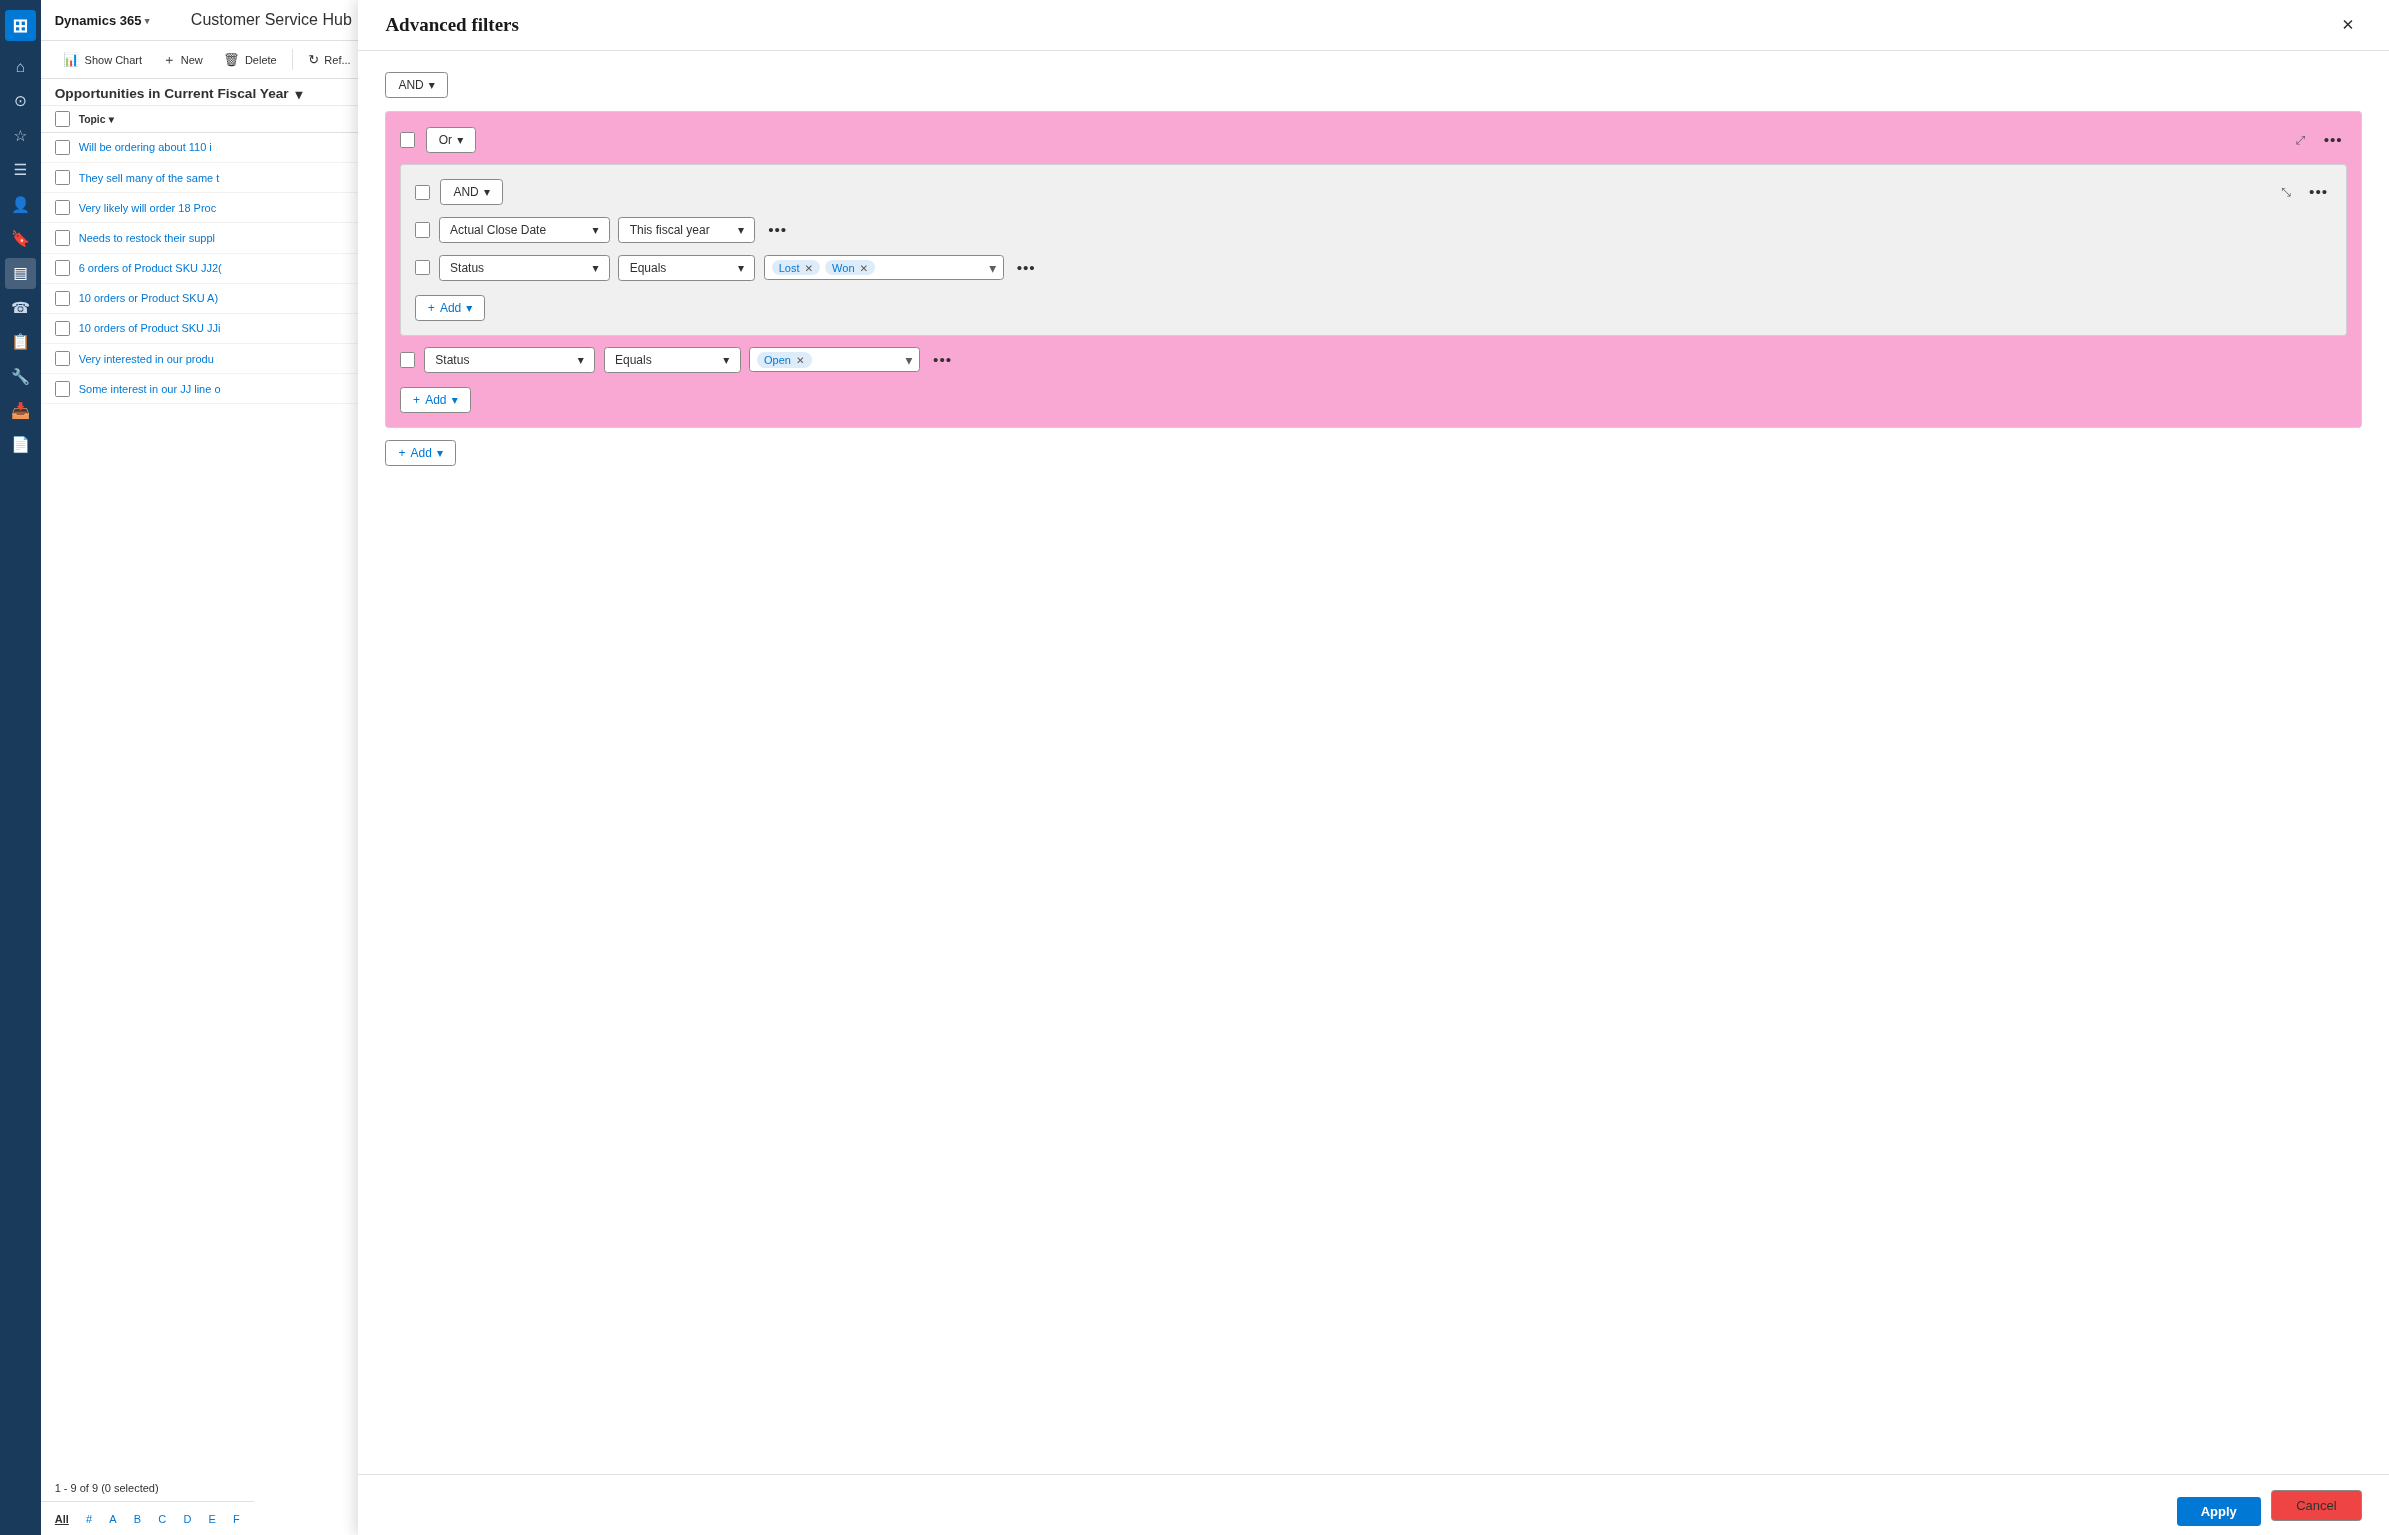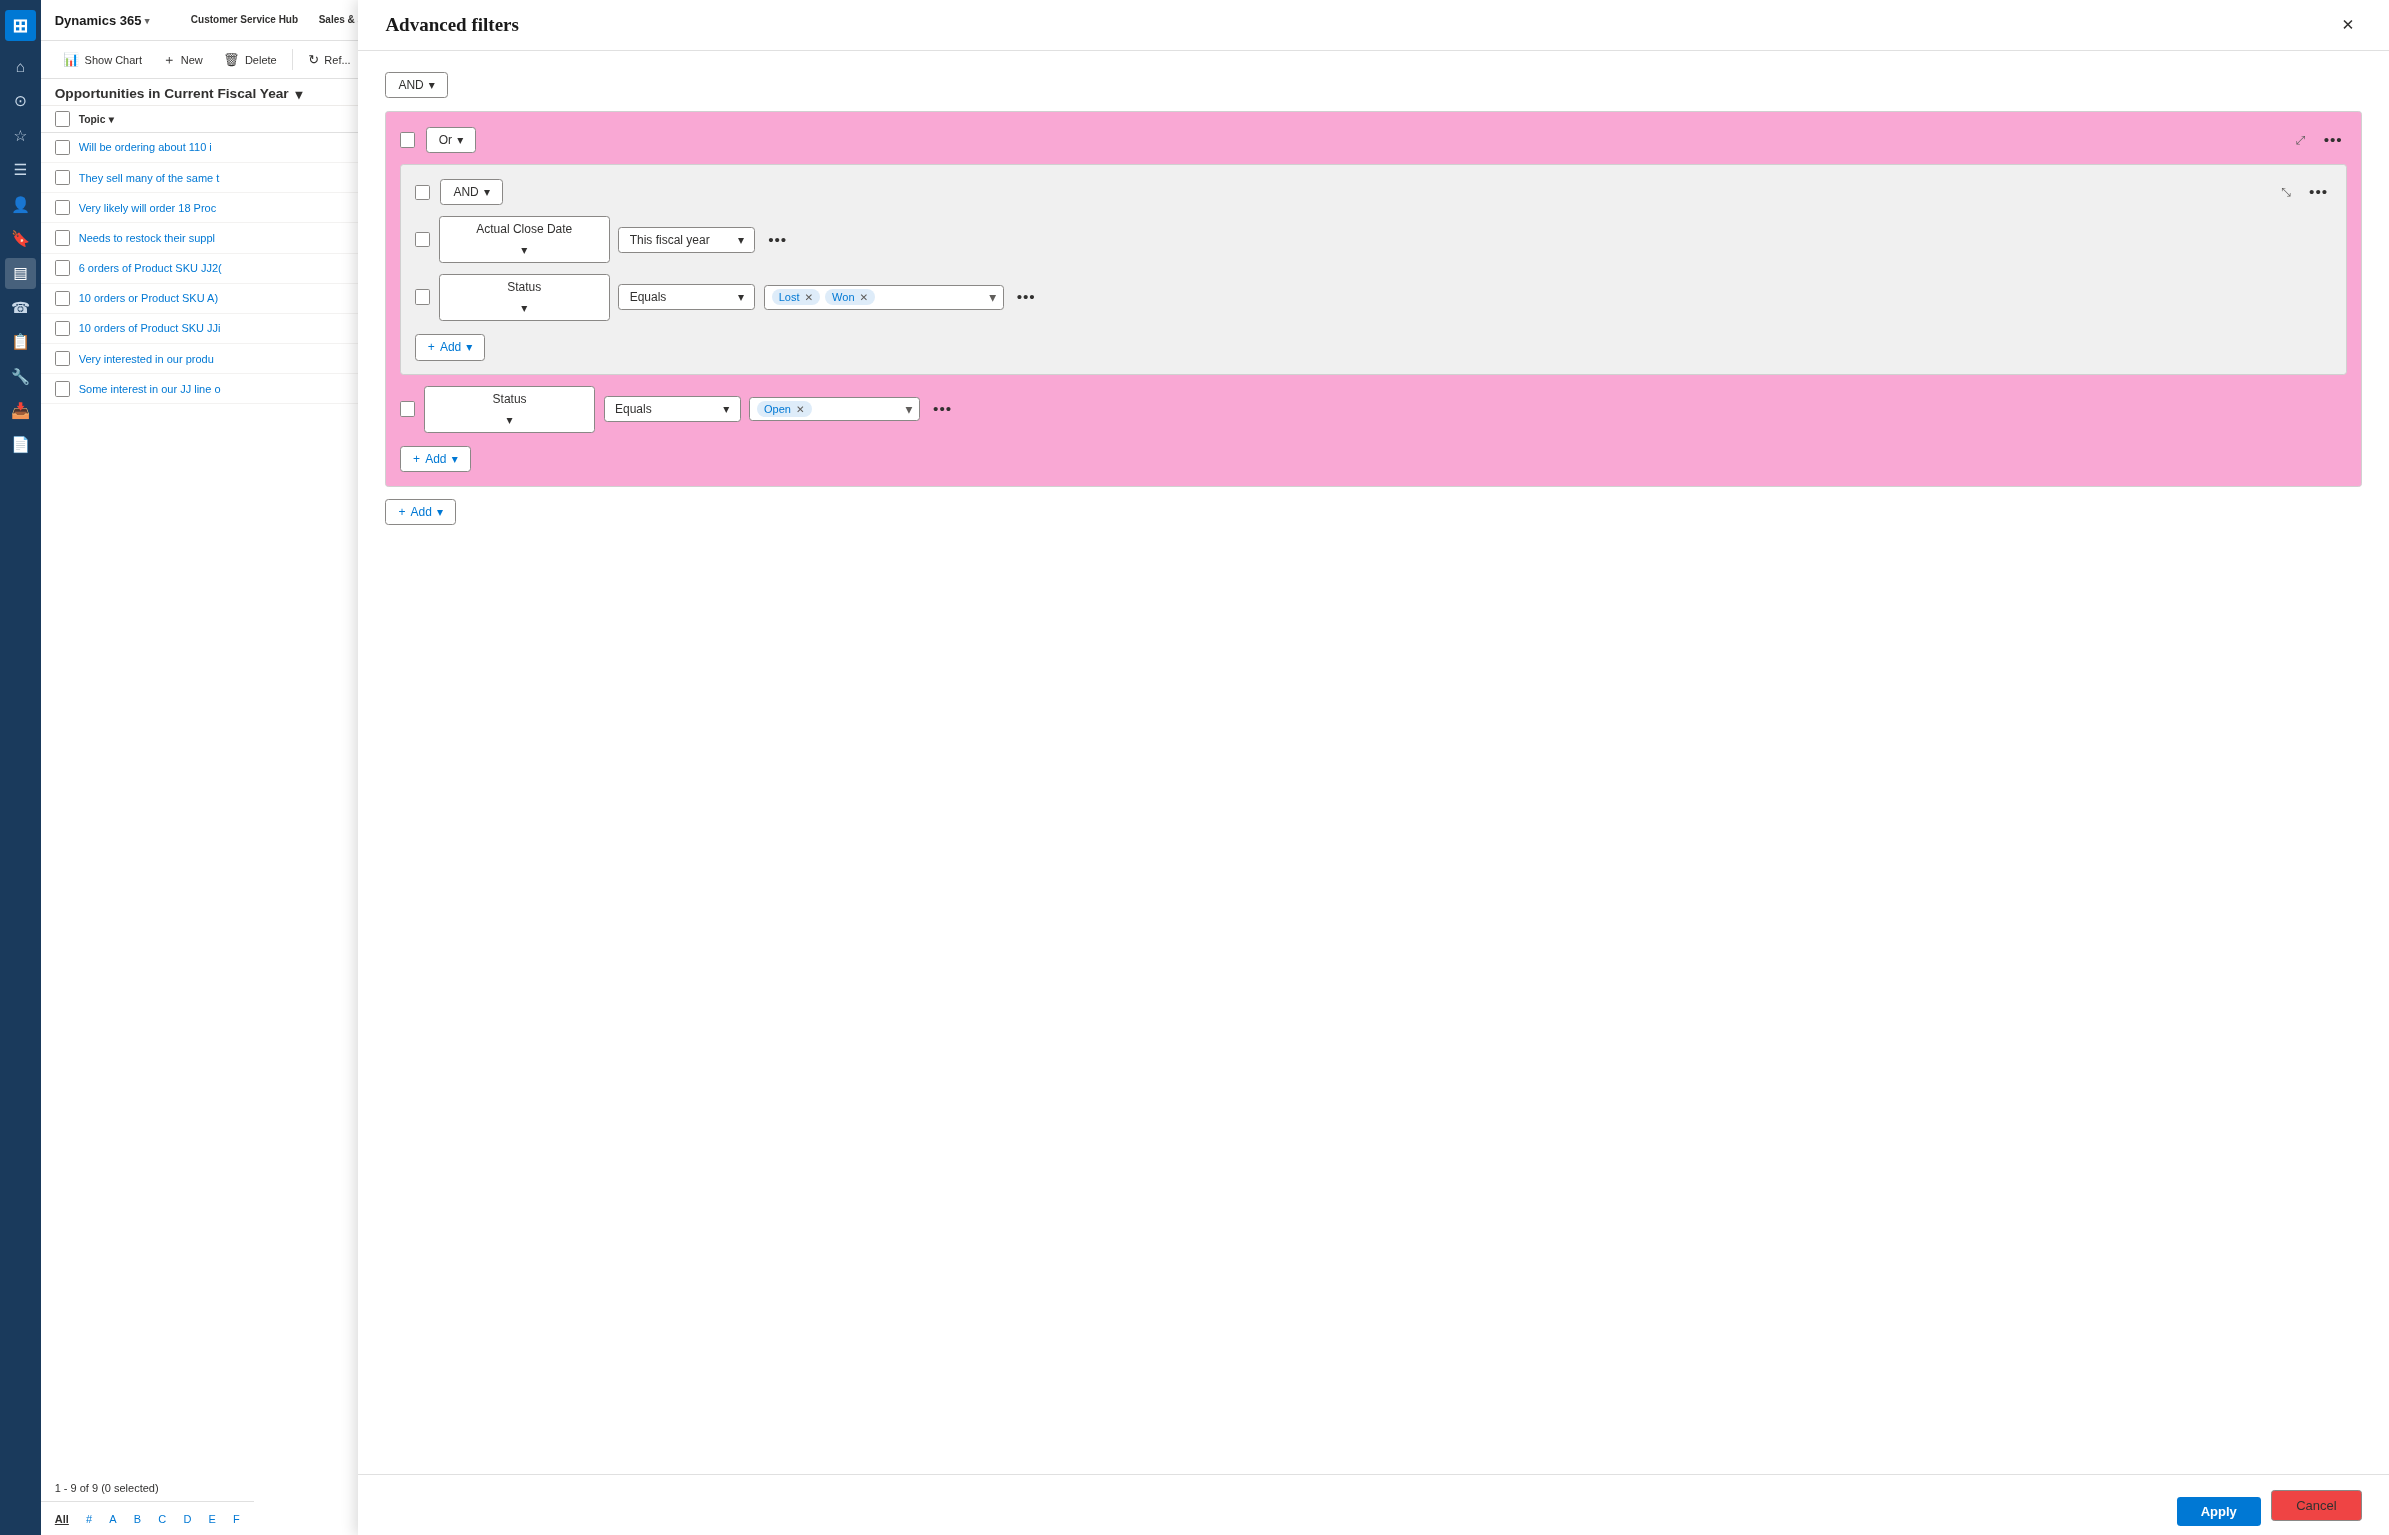--- a/index.html
+++ b/index.html
@@ -59,29 +59,28 @@
       font-size: 13px;
       font-weight: 600;
       color: #1a1a1a;
       display: flex;
       align-items: center;
       gap: 3.4px;
       margin-right: 31px;
     }
     .app-title .chevron { color: #666; font-size: 9.4px; }
     .nav-link {
-      font-size: 10px;
+      font-size: 16px;
       color: #323130;
       padding: 0 10.3px;
       height: 41px;
       display: flex;
       align-items: center;
       cursor: pointer;
       border-bottom: 1.7px solid transparent;
-      font-weight: bold;
     }
 
     
     .command-bar {
       height: 38px;
       background: #fff;
       border-bottom: 0.9px solid #e0e0e0;
       display: flex;
       align-items: center;
       padding: 0 13.7px;
@@ -325,21 +324,21 @@
       padding: 5.1px 10.3px;
       border: 0.9px solid #8a8886;
       border-radius: 3.4px;
       background: #fff;
       font-size: 12px;
       color: #323130;
       cursor: pointer;
       gap: 6.9px;
       white-space: nowrap;
     }
-    .filter-select.wide { min-width: 171px; flex-direction: column; }
+    .filter-select.wide { min-width: 171px; }
     .filter-select.medium { min-width: 137px; }
 
     
     .value-pills {
       display: flex;
       align-items: center;
       gap: 5.1px;
       padding: 3.4px 6.9px;
       border: 0.9px solid #8a8886;
       border-radius: 3.4px;

